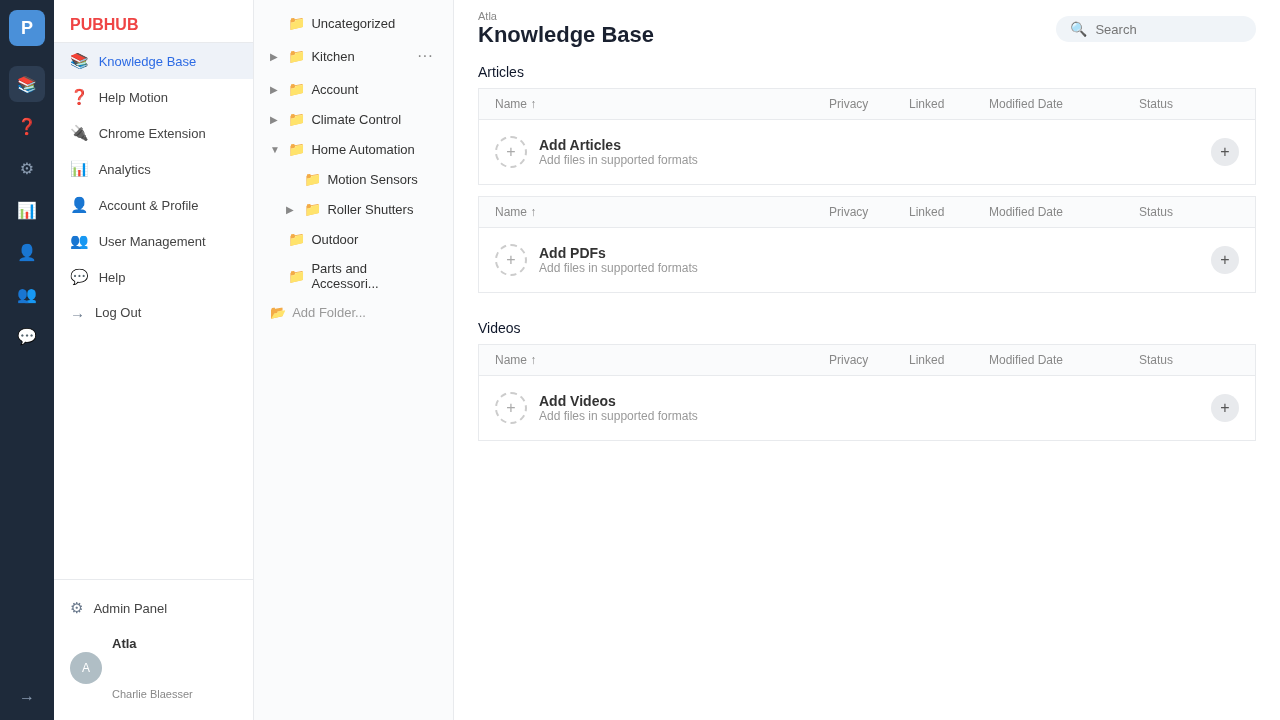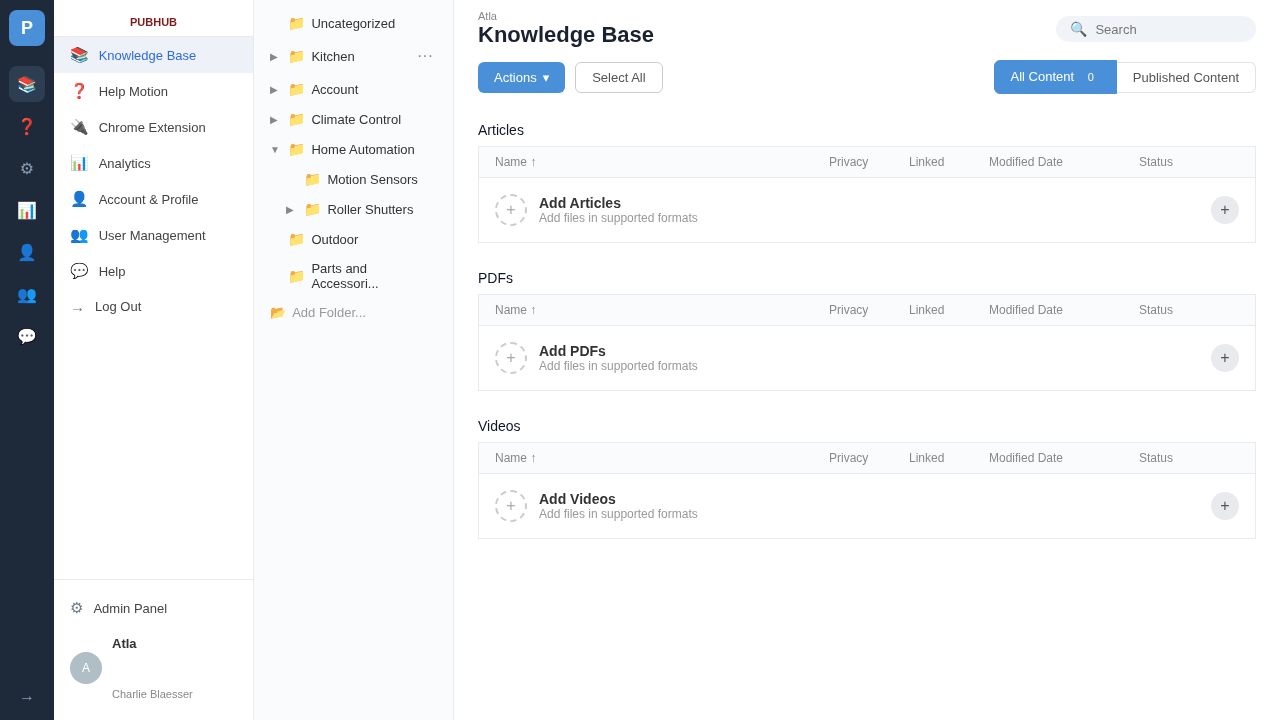--- a/index.html
+++ b/index.html
@@ -35,25 +35,24 @@
       width: 200px;
       background: #fff;
       border-right: 1px solid #e8eaed;
       display: flex;
       flex-direction: column;
       flex-shrink: 0;
       overflow-y: auto;
     }
     .sidebar-header {
       padding: 16px 16px 8px;
-      font-size: 11px;
-      color: #7f1d1d;
+      font-size: 16px;
+      color: #ef4444;
       font-weight: 600;
       border-bottom: 1px solid #e8eaed;
-      text-align: center;
     }
     .sidebar-item {
       display: flex;
       align-items: center;
       padding: 9px 16px;
       font-size: 13px;
       color: #444;
       cursor: pointer;
       border-radius: 0;
       gap: 10px;
@@ -332,38 +331,20 @@
     <div>
       <div class="breadcrumb-bar" style="padding: 0;">Atla</div>
       <div class="page-title">Knowledge Base</div>
     </div>
     <div class="search-bar">
       <span class="search-icon">🔍</span>
       <input type="text" placeholder="Search" style="">
     </div>
   </div>
 
-  <div class="toolbar">
-    <button class="btn-actions">
-      <span>Actions</span>
-      <span>▾</span>
-    </button>
-    <button class="btn-select-all">
-      <span>Select All</span>
-    </button>
-    <div class="content-toggle">
-      <button class="toggle-btn active">
-        <span>All Content</span>
-        <span class="toggle-badge">0</span>
-      </button>
-      <button class="toggle-btn">
-        <span>Published Content</span>
-      </button>
-    </div>
-  </div>
 
   <div class="content-area">
 
     <div class="section-title">Articles</div>
     <div class="content-table">
       <div class="table-header">
         <span>Name ↑</span>
         <span>Privacy</span>
         <span>Linked</span>
         <span>Modified Date</span>
@@ -372,21 +353,20 @@
       <div class="table-empty-row">
         <div class="add-icon-circle">+</div>
         <div class="add-text-block">
           <div class="title">Add Articles</div>
           <div class="subtitle">Add files in supported formats</div>
         </div>
         <div class="plus-btn">+</div>
       </div>
     </div>
 
-    <div class="section-title">PDFs</div>
     <div class="content-table">
       <div class="table-header">
         <span>Name ↑</span>
         <span>Privacy</span>
         <span>Linked</span>
         <span>Modified Date</span>
         <span>Status</span>
       </div>
       <div class="table-empty-row">
         <div class="add-icon-circle">+</div>

